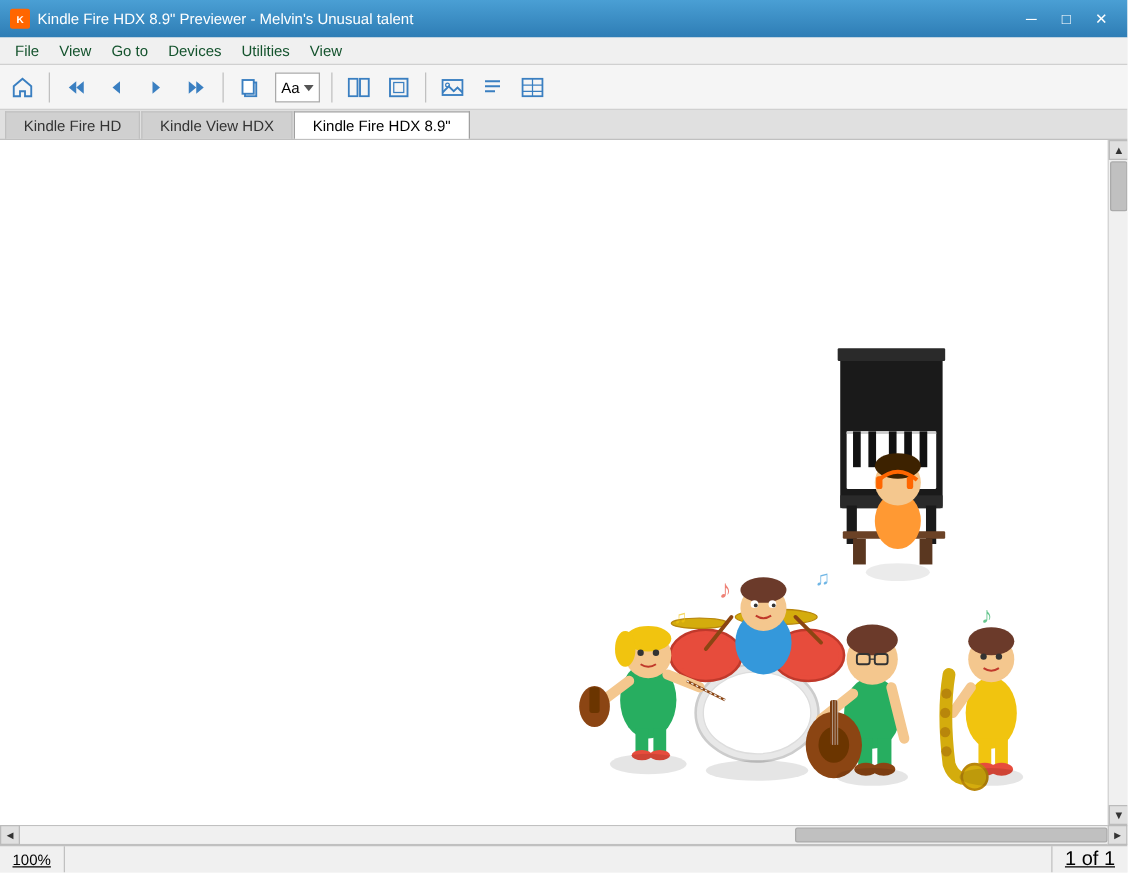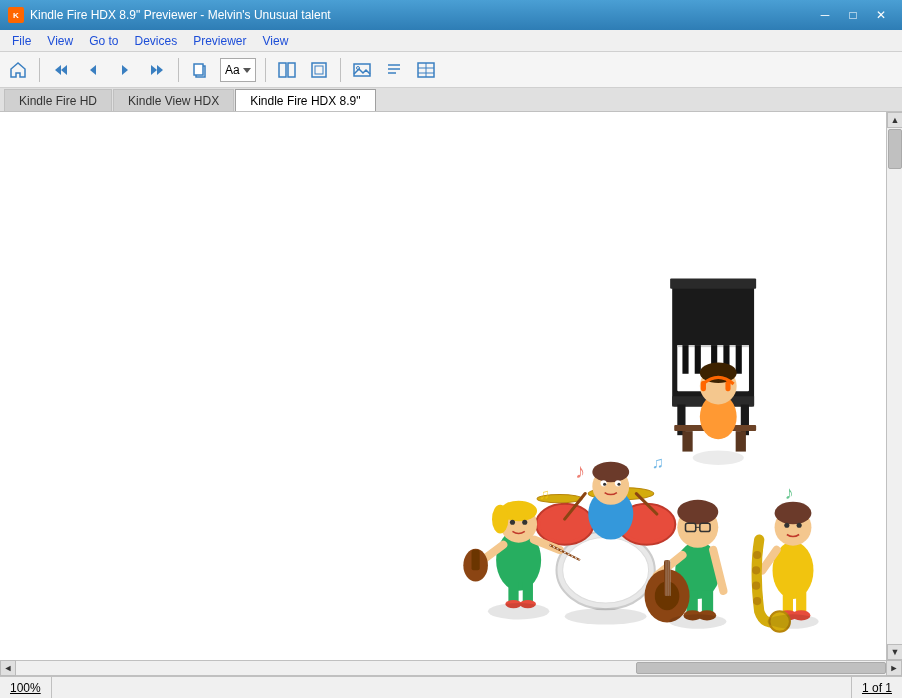--- a/index.html
+++ b/index.html
@@ -47,21 +47,21 @@
       height: 22px;
       display: flex;
       align-items: center;
       border-bottom: 1px solid #d0d0d0;
       padding: 0 4px;
     }
     .menu-item {
       padding: 2px 8px;
       font-size: 12px;
       cursor: pointer;
-      color: #1d4ed8;
+      color: #14532d;
       height: 100%;
       display: flex; align-items: center;
     }
 
     
     #toolbar {
       background: #f5f5f5;
       height: 36px;
       display: flex;
       align-items: center;
@@ -222,21 +222,21 @@
     }
     .status-zoom {
       padding: 0 10px;
       font-size: 12px;
       border-right: 1px solid #c0c0c0;
       height: 100%;
       display: flex; align-items: center;
     }
     .status-page {
       padding: 0 10px;
-      font-size: 12px;
+      font-size: 16px;
       margin-left: auto;
       border-left: 1px solid #c0c0c0;
       height: 100%;
       display: flex; align-items: center;
     }
 
     
     #content-wrapper {
       display: flex;
       flex: 1;
@@ -262,21 +262,21 @@
     <button class="win-btn">□</button>
     <button class="win-btn close">✕</button>
   </div>
 </div>
 
 <div id="menu-bar">
   <div class="menu-item">File</div>
   <div class="menu-item">View</div>
   <div class="menu-item">Go to</div>
   <div class="menu-item">Devices</div>
-  <div class="menu-item">Previewer</div>
+  <div class="menu-item">Utilities</div>
   <div class="menu-item">View</div>
 </div>
 
 <div id="toolbar">
   <button class="toolbar-btn" title="Home">
     <svg width="18" height="18" viewBox="0 0 18 18" fill="none">
       <path d="M9 2L2 8v8h5v-4h4v4h5V8L9 2z" stroke="#3a7fc1" stroke-width="1.5" fill="none"></path>
     </svg>
   </button>
   <div class="toolbar-separator"></div>

